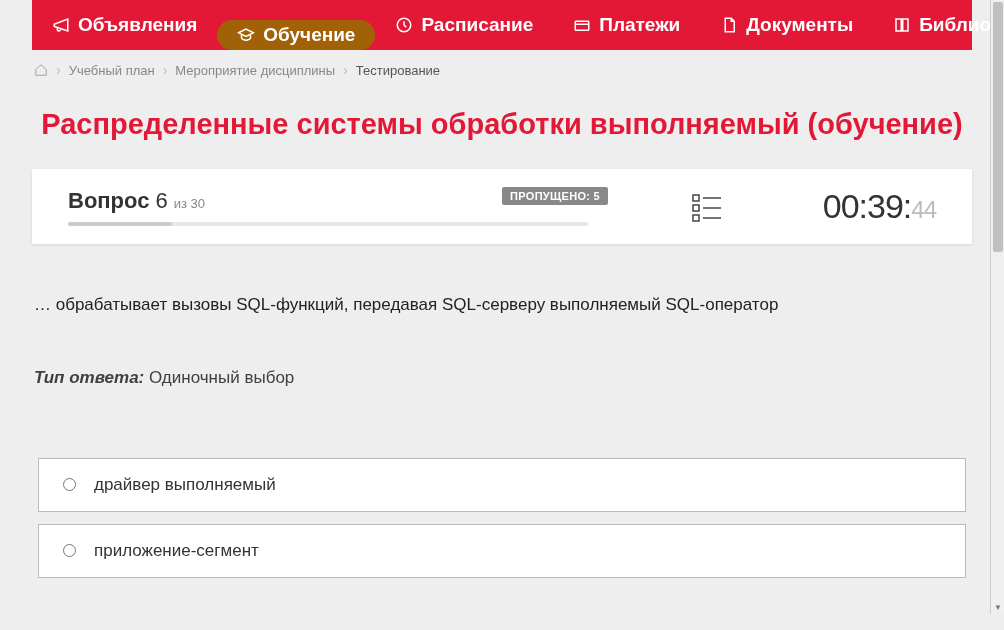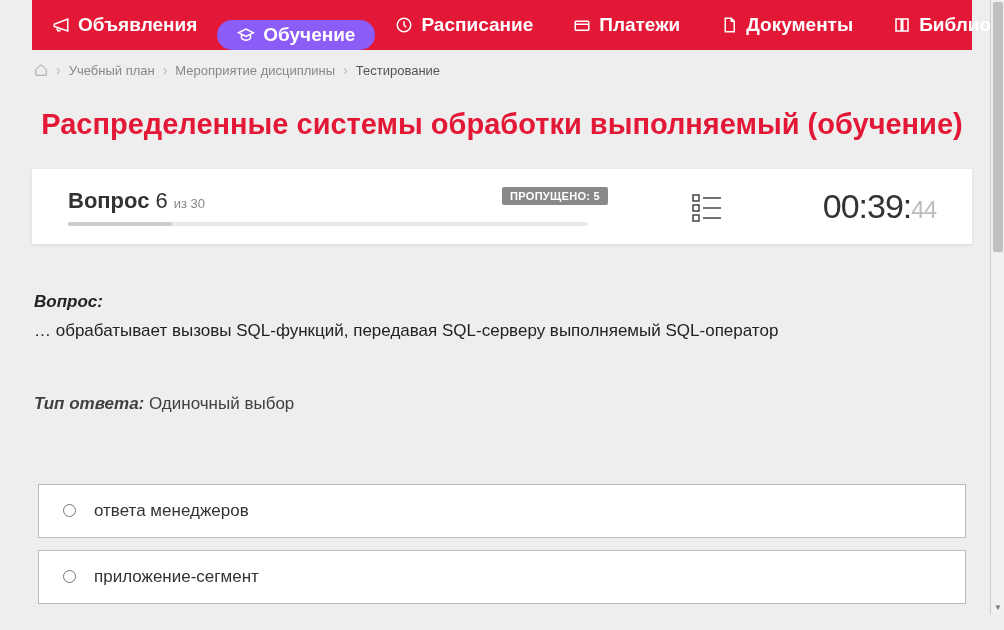--- a/index.html
+++ b/index.html
@@ -75,21 +75,21 @@
       align-items: center;
       gap: 8px;
       padding: 0 20px;
       color: #fff;
       font-size: 19px;
       font-weight: 600;
       cursor: pointer;
       border-radius: 24px;
     }
     .nav-item.active {
-      background: #8b5cf6;
+      background: #a16207;
       margin-top: 20px;
     }
     .nav-item svg {
       width: 18px;
       height: 18px;
       fill: none;
       stroke: #fff;
       stroke-width: 2;
     }
     .breadcrumb {
@@ -336,32 +336,31 @@
           <line x1="12" y1="17" x2="30" y2="17"></line>
           <line x1="12" y1="27" x2="30" y2="27"></line>
         </svg>
       </div>
       <div class="timer">
         <span>00:39:</span><span class="ms">44</span>
       </div>
     </div>
 
     <div class="question-body">
-      <div class="q-label">Вопрос:</div>
       <div class="q-text">… обрабатывает вызовы SQL-функций, передавая SQL-серверу выполняемый SQL-оператор</div>
       <div class="answer-type-row">
         <span class="at-label">Тип ответа:</span>
         <span>Одиночный выбор</span>
       </div>
     </div>
 
     <div class="options">
       <label class="option">
         <input type="radio" name="answer" style="">
-        <span class="option-label">ответа менеджеров</span>
+        <span class="option-label">драйвер выполняемый</span>
       </label>
       <label class="option">
         <input type="radio" name="answer" style="">
         <span class="option-label">приложение-сегмент</span>
       </label>
 
     </div>
 
   </div>
 

